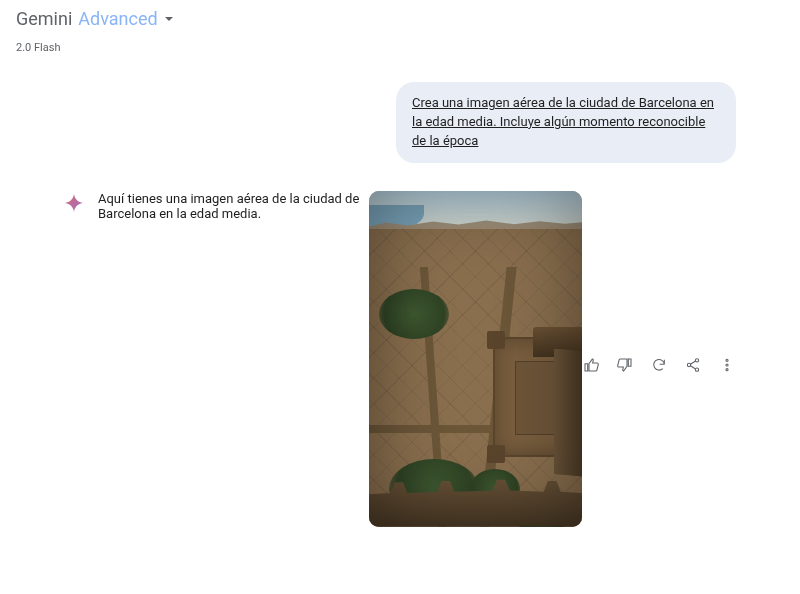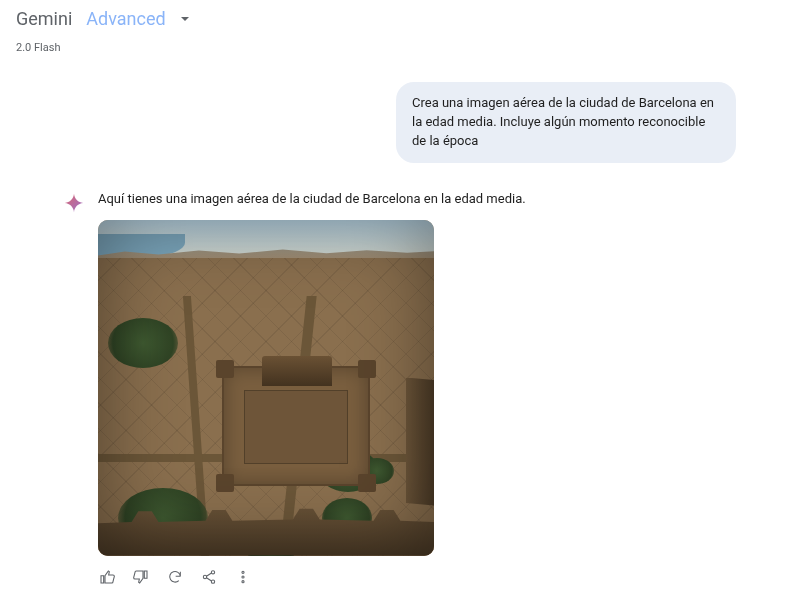--- a/index.html
+++ b/index.html
@@ -13,21 +13,21 @@
     }
     .header {
       padding: 8px 16px 4px 16px;
       display: flex;
       flex-direction: column;
       align-items: flex-start;
     }
     .title-row {
       display: flex;
       align-items: center;
-      gap: 14px;
+      gap: 6px;
     }
     .brand {
       font-size: 18px;
       font-weight: 400;
       color: #5f6368;
     }
     .tier {
       font-size: 18px;
       font-weight: 400;
       color: #8ab4f8;
@@ -39,20 +39,21 @@
       color: #5f6368;
       margin-top: 12px;
     }
     .chat {
       padding: 24px 64px 0 64px;
     }
     .user-row {
       display: flex;
       justify-content: flex-end;
       margin-bottom: 28px;
+      text-decoration: underline;
     }
     .user-bubble {
       background: #e9eef6;
       border-radius: 18px;
       padding: 12px 16px;
       max-width: 340px;
       font-size: 13px;
       line-height: 1.45;
       color: #1f1f1f;
     }
@@ -62,21 +63,21 @@
     }
     .spark {
       flex-shrink: 0;
       width: 20px;
       height: 20px;
       margin-top: 2px;
     }
     .assistant-content {
       flex: 1;
       display: flex;
-      flex-direction: column;
+      flex-direction: row;
     }
     .assistant-text {
       font-size: 13px;
       color: #1f1f1f;
       margin-bottom: 14px;
     }
     .gen-image {
       width: 336px;
       height: 336px;
       border-radius: 10px;

